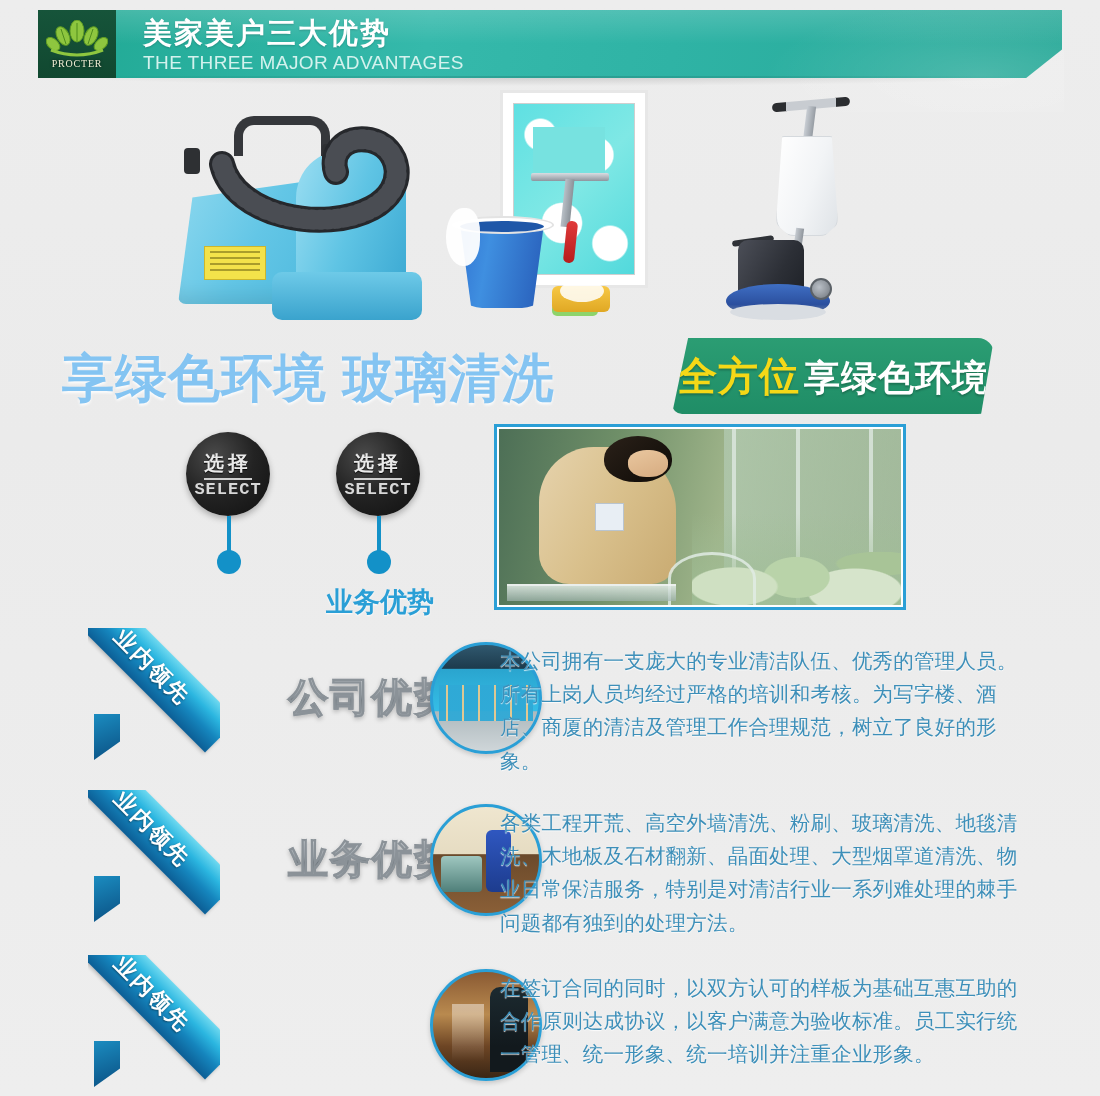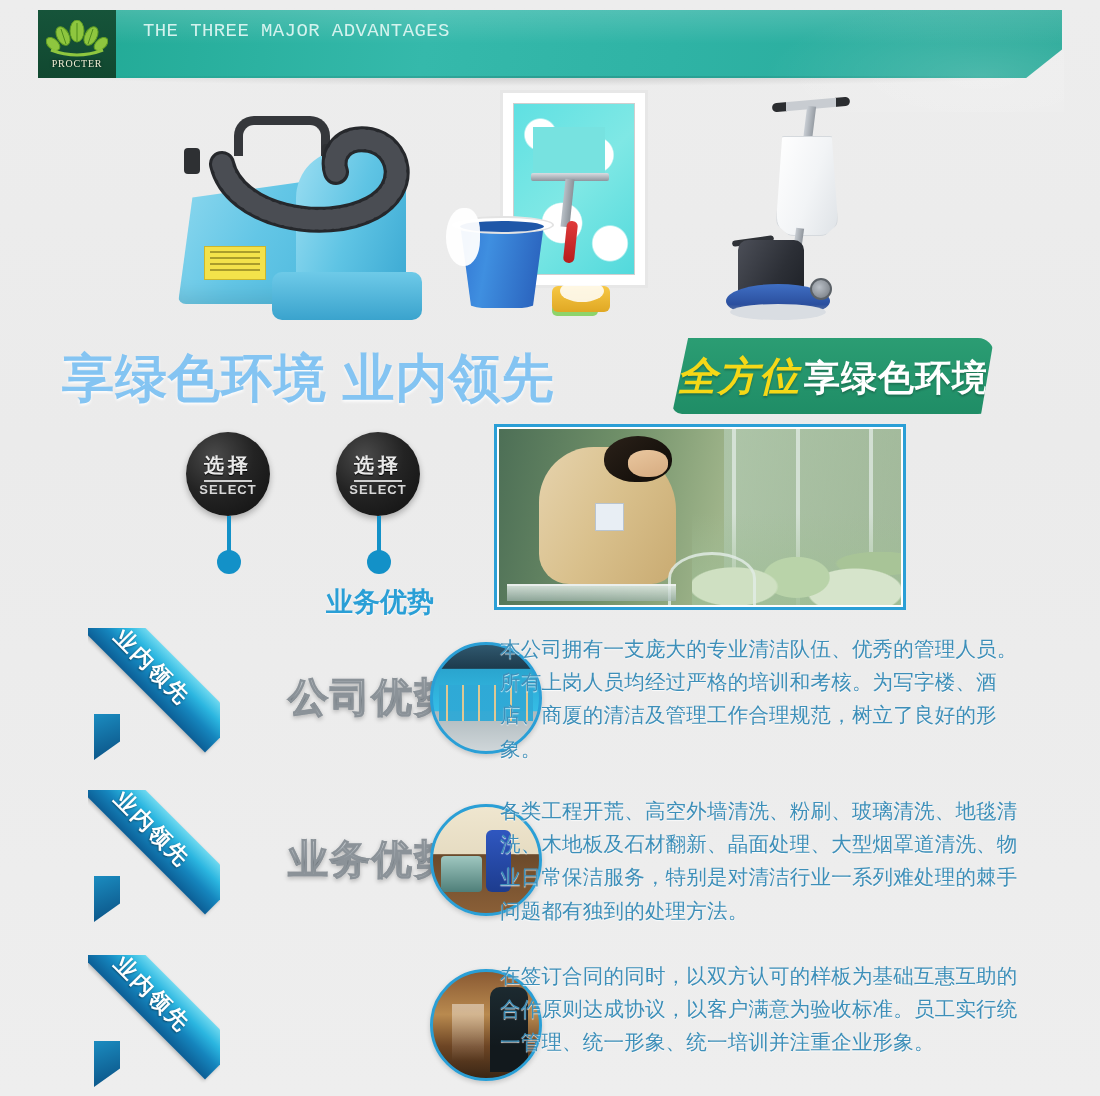--- a/index.html
+++ b/index.html
@@ -35,21 +35,21 @@
     display:flex; flex-direction:column; align-items:center; justify-content:center; }
   .logo-leaves { width:62px; height:40px; }
   .logo-word { font-family:"Liberation Serif", serif; font-weight:normal; font-size:10px;
     letter-spacing:.8px; color:#f2efd6; margin-top:-2px;
     text-shadow:0 0 3px rgba(0,0,0,.7); }
 
   .header-text { position:absolute; left:105px; top:8px; }
   .header-cn { font-size:29px; font-weight:bold; color:#ffffff; letter-spacing:2px;
     line-height:1.1; text-shadow:0 1px 2px rgba(0,0,0,.18); }
   .header-en { font-size:19px; color:#ddf6f2; letter-spacing:.4px; margin-top:2px;
-    font-family:Liberation Mono, monospace; opacity:.95; }
+    font-family:Liberation Sans, sans-serif; opacity:.95; }
 
   
   .products { position:absolute; left:0; top:86px; width:1100px; height:250px; }
 
   
   .sprayer { position:absolute; left:168px; top:18px; width:270px; height:218px; }
   .spr-tank { position:absolute; left:10px; top:70px; width:180px; height:130px;
     background: linear-gradient(120deg,#8fd9ef 0%, #63c6e6 45%, #46b4da 100%);
     border-radius: 14px 10px 8px 8px;
     -webkit-clip-path: polygon(8% 18%, 100% 0%, 100% 100%, 0% 100%);
@@ -139,35 +139,35 @@
     color:#84c4f2; letter-spacing:1px; white-space:nowrap;
     text-shadow:0 2px 3px rgba(255,255,255,.9); }
 
   .greenbar { position:absolute; left:672px; top:338px; width:322px; height:76px;
     background: linear-gradient(180deg,#2b9d73 0%, #1f8d66 100%);
     border-radius: 10px 16px 16px 10px;
     -webkit-clip-path: polygon(5% 0, 100% 0, 96% 100%, 0 100%);
     clip-path: polygon(5% 0, 100% 0, 96% 100%, 0 100%);
     display:flex; align-items:center; justify-content:center; }
   .greenbar-inner { display:flex; align-items:baseline; }
-  .gb-yellow { font-size:40px; font-weight:bold; font-style:italic; color:#f5d817;
+  .gb-yellow { font-size:40px; font-weight:bold; color:#f5d817;
     letter-spacing:1px; text-shadow:0 2px 2px rgba(0,0,0,.22); }
   .gb-white { font-size:36px; font-weight:bold; color:#ffffff; letter-spacing:1px;
     text-shadow:0 2px 2px rgba(0,0,0,.22); margin-left:4px; }
 
   
   .pin { position:absolute; width:84px; }
   .pin-circle { width:84px; height:84px; border-radius:50%;
     background: radial-gradient(circle at 34% 28%, #4a4a4a 0%, #232323 48%, #101010 100%);
     display:flex; flex-direction:column; align-items:center; justify-content:center;
     box-shadow:0 3px 6px rgba(0,0,0,.28); }
   .pin-cn { font-size:20px; font-weight:bold; color:#e9e9e9; letter-spacing:4px;
     text-shadow:0 1px 1px #000; border-bottom:2px solid #cfcfcf; padding-bottom:1px; }
-  .pin-en { font-size:13px; font-weight:bold; color:#d8d8d8; letter-spacing:1px;
-    margin-top:0; font-family:Liberation Sans, sans-serif; }
+  .pin-en { font-size:17px; font-weight:bold; color:#d8d8d8; letter-spacing:1px;
+    margin-top:0; font-family:Liberation Mono, monospace; }
   .pin-stem { position:absolute; left:41px; top:84px; width:4px; height:40px;
     background:#1391c8; }
   .pin-dot { position:absolute; left:31px; top:118px; width:24px; height:24px;
     border-radius:50%; background:#1391c8; }
   .pin-label { position:absolute; top:152px; left:-38px; width:164px; text-align:center;
     font-size:27px; font-weight:bold; color:#2a9fd6; white-space:nowrap;
     text-shadow:0 1px 2px rgba(255,255,255,.9); }
 
   
   .hero-photo { position:absolute; left:494px; top:424px; width:412px; height:186px;
@@ -235,21 +235,21 @@
   .thumb-b::after { content:""; position:absolute; left:50%; top:22%; width:24%; height:58%;
     background: linear-gradient(180deg,#2f57c0,#1d3c8e); border-radius:6px; }
   .thumb-b::before { content:""; position:absolute; left:8%; top:46%; width:38%; height:34%;
     background: linear-gradient(180deg,#9fc7c0,#4f7f79); border-radius:4px; }
   .thumb-c { background: linear-gradient(180deg,#8a5a33 0%, #b98a4f 40%, #6d4524 70%, #3a2615 100%); }
   .thumb-c::after { content:""; position:absolute; left:54%; top:14%; width:36%; height:80%;
     background: linear-gradient(180deg,#1c2a30 0%, #12191d 70%); border-radius:10px 10px 0 0; }
   .thumb-c::before { content:""; position:absolute; left:18%; top:30%; width:30%; height:54%;
     background: linear-gradient(180deg, rgba(255,255,255,.45), rgba(255,255,255,0)); }
 
-  .sec-body { position:absolute; left:412px; top:4px; width:518px;
+  .sec-body { position:absolute; left:412px; top:16px; width:518px;
     font-size:20.5px; line-height:1.62; color:#3d8fb9; letter-spacing:.2px;
     text-shadow:0 1px 1px rgba(255,255,255,.85); }
 </style>
 </head>
 <body>
 
 <div id="page">
 
   <div class="header">
     <div class="header-bar"></div>
@@ -267,20 +267,21 @@
         <path d="M5 30 Q31 40 57 30" stroke="#8ec63f" stroke-width="3" fill="none"></path>
         <g stroke="#4f8c1d" stroke-width="1">
           <line x1="31" y1="3" x2="31" y2="21"></line>
           <line x1="15" y1="9" x2="20" y2="24"></line>
           <line x1="47" y1="9" x2="42" y2="24"></line>
         </g>
       </svg>
       <div class="logo-word">PROCTER</div>
     </div>
     <div class="header-text">
+      <div class="header-cn">美家美户三大优势</div>
       <div class="header-en">THE THREE MAJOR ADVANTAGES</div>
     </div>
   </div>
   <div class="header-shadow"></div>
 
   <div class="products">
 
     <div class="sprayer">
       <div class="spr-tank"></div>
       <div class="spr-body"></div>
@@ -323,21 +324,21 @@
       <div class="pol-tank"></div>
       <div class="pol-shaft"></div>
       <div class="pol-bar"></div>
       <div class="pol-motor"></div>
       <div class="pol-base"></div>
       <div class="pol-pad"></div>
       <div class="pol-wheel"></div>
     </div>
   </div>
 
-  <div class="slogan">享绿色环境 业内领先</div>
+  <div class="slogan">享绿色环境 玻璃清洗</div>
 
   <div class="greenbar">
     <div class="greenbar-inner">
       <span class="gb-yellow">全方位</span>
       <span class="gb-white">享绿色环境</span>
     </div>
   </div>
 
   <div class="pin" style="left:186px; top:432px;">
     <div class="pin-circle">

